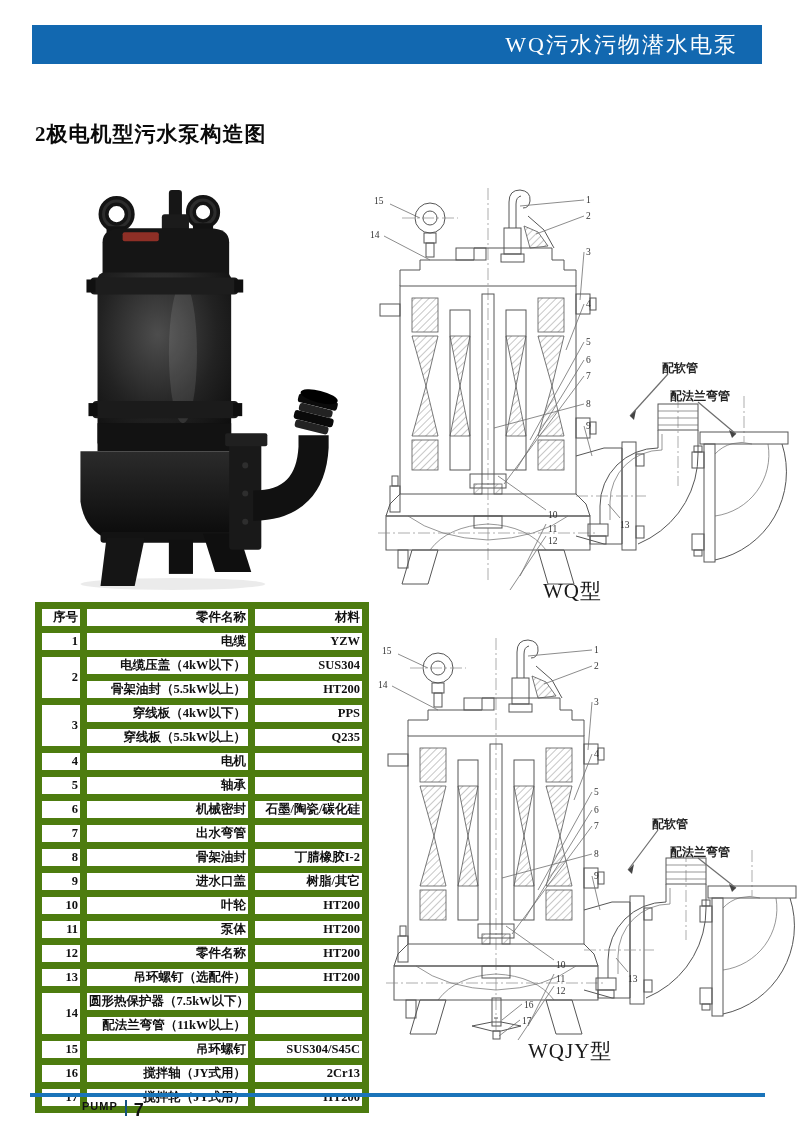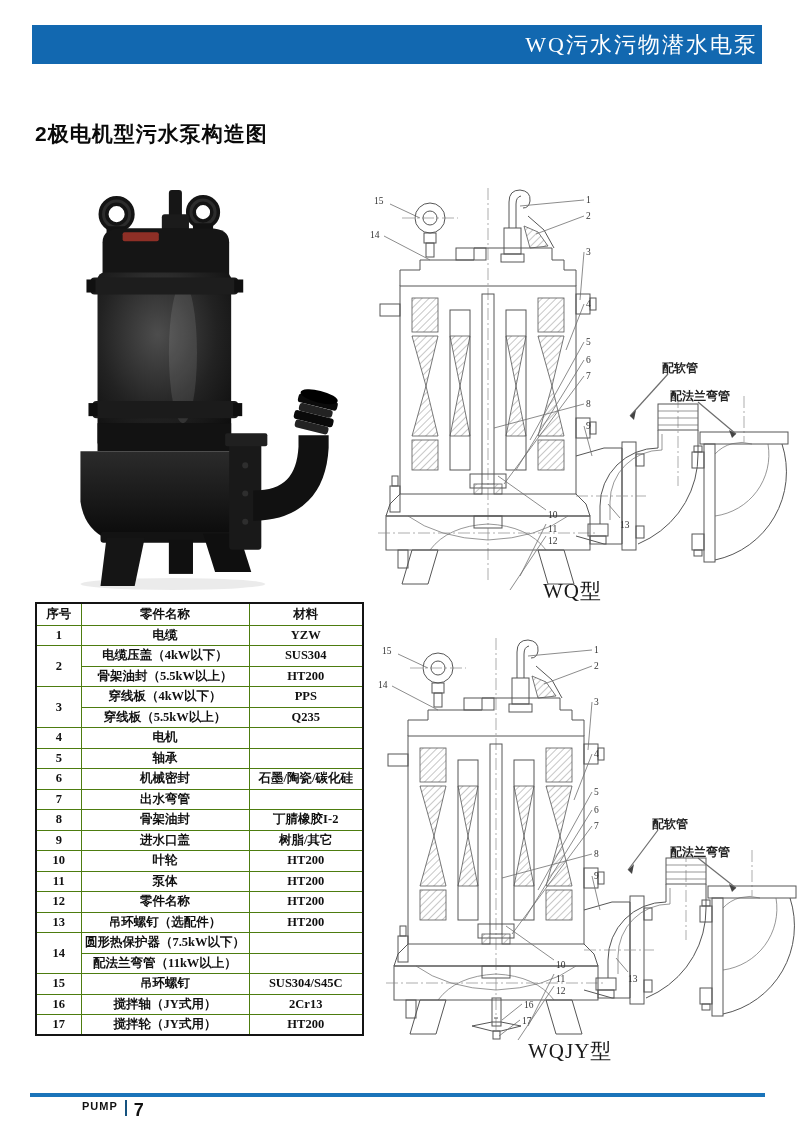--- a/index.html
+++ b/index.html
@@ -6,27 +6,27 @@
   .page{
     position:relative;width:800px;height:1137px;background:#ffffff;
     font-family:"Liberation Serif",serif;overflow:hidden;
     outline:1px solid #e8e8e8;
   }
   
   .header-band{
     position:absolute;left:32px;top:25px;width:730px;height:39px;
     background:#1268b0;color:#ffffff;
     display:flex;align-items:center;justify-content:flex-end;
-    padding-right:4px;box-sizing:border-box;
+    padding-right:24px;box-sizing:border-box;
     font-size:22px;letter-spacing:2px;font-family:"Liberation Serif",serif;
   }
   
   .section-title{
     position:absolute;left:35px;top:120px;
-    font-family:Liberation Sans, sans-serif;font-weight:bold;
+    font-family:Liberation Serif, serif;font-weight:bold;
     font-size:21px;color:#0a0a0a;letter-spacing:1px;
   }
   
   .photo-wrap{position:absolute;left:52px;top:182px;width:290px;height:410px;}
   
   .diagram-wq{position:absolute;left:368px;top:178px;width:428px;height:432px;}
   .diagram-wqjy{position:absolute;left:376px;top:628px;width:428px;height:442px;}
   svg text{font-family:"Liberation Serif",serif;}
   .callout-num{font-size:9.5px;fill:#333;}
   .fit-label{font-size:12px;fill:#222;font-weight:bold;font-family:"Liberation Sans",sans-serif;}
@@ -36,21 +36,21 @@
   .leader{stroke:#6e6e6e;stroke-width:.8;fill:none;}
   .cline{stroke:#8a8a8a;stroke-width:.7;fill:none;stroke-dasharray:12 3 2 3;}
   .hatchfill{fill:url(#hatch);stroke:#565656;stroke-width:.8;}
   
   .parts-table-wrap{position:absolute;left:35px;top:602px;}
   table.parts{
     border-collapse:collapse;table-layout:fixed;width:320px;
     font-family:"Liberation Serif",serif;font-weight:bold;font-size:12.5px;color:#111;
   }
   table.parts th,table.parts td{
-    border:1px solid #4d7c0f;text-align:center;vertical-align:middle;
+    border:7px solid #4d7c0f;text-align:right;vertical-align:middle;
     padding:0 2px;box-sizing:border-box;overflow:hidden;white-space:nowrap;
   }
   table.parts{border:2px solid #141414;}
   table.parts th{height:22px;font-weight:bold;}
   table.parts td{height:20.5px;}
   .col-no{width:45px;}
   .col-name{width:168px;}
   .col-mat{width:114px;}
   
   .footer-line{position:absolute;left:30px;top:1093px;width:735px;height:4px;background:#1a74ba;}

